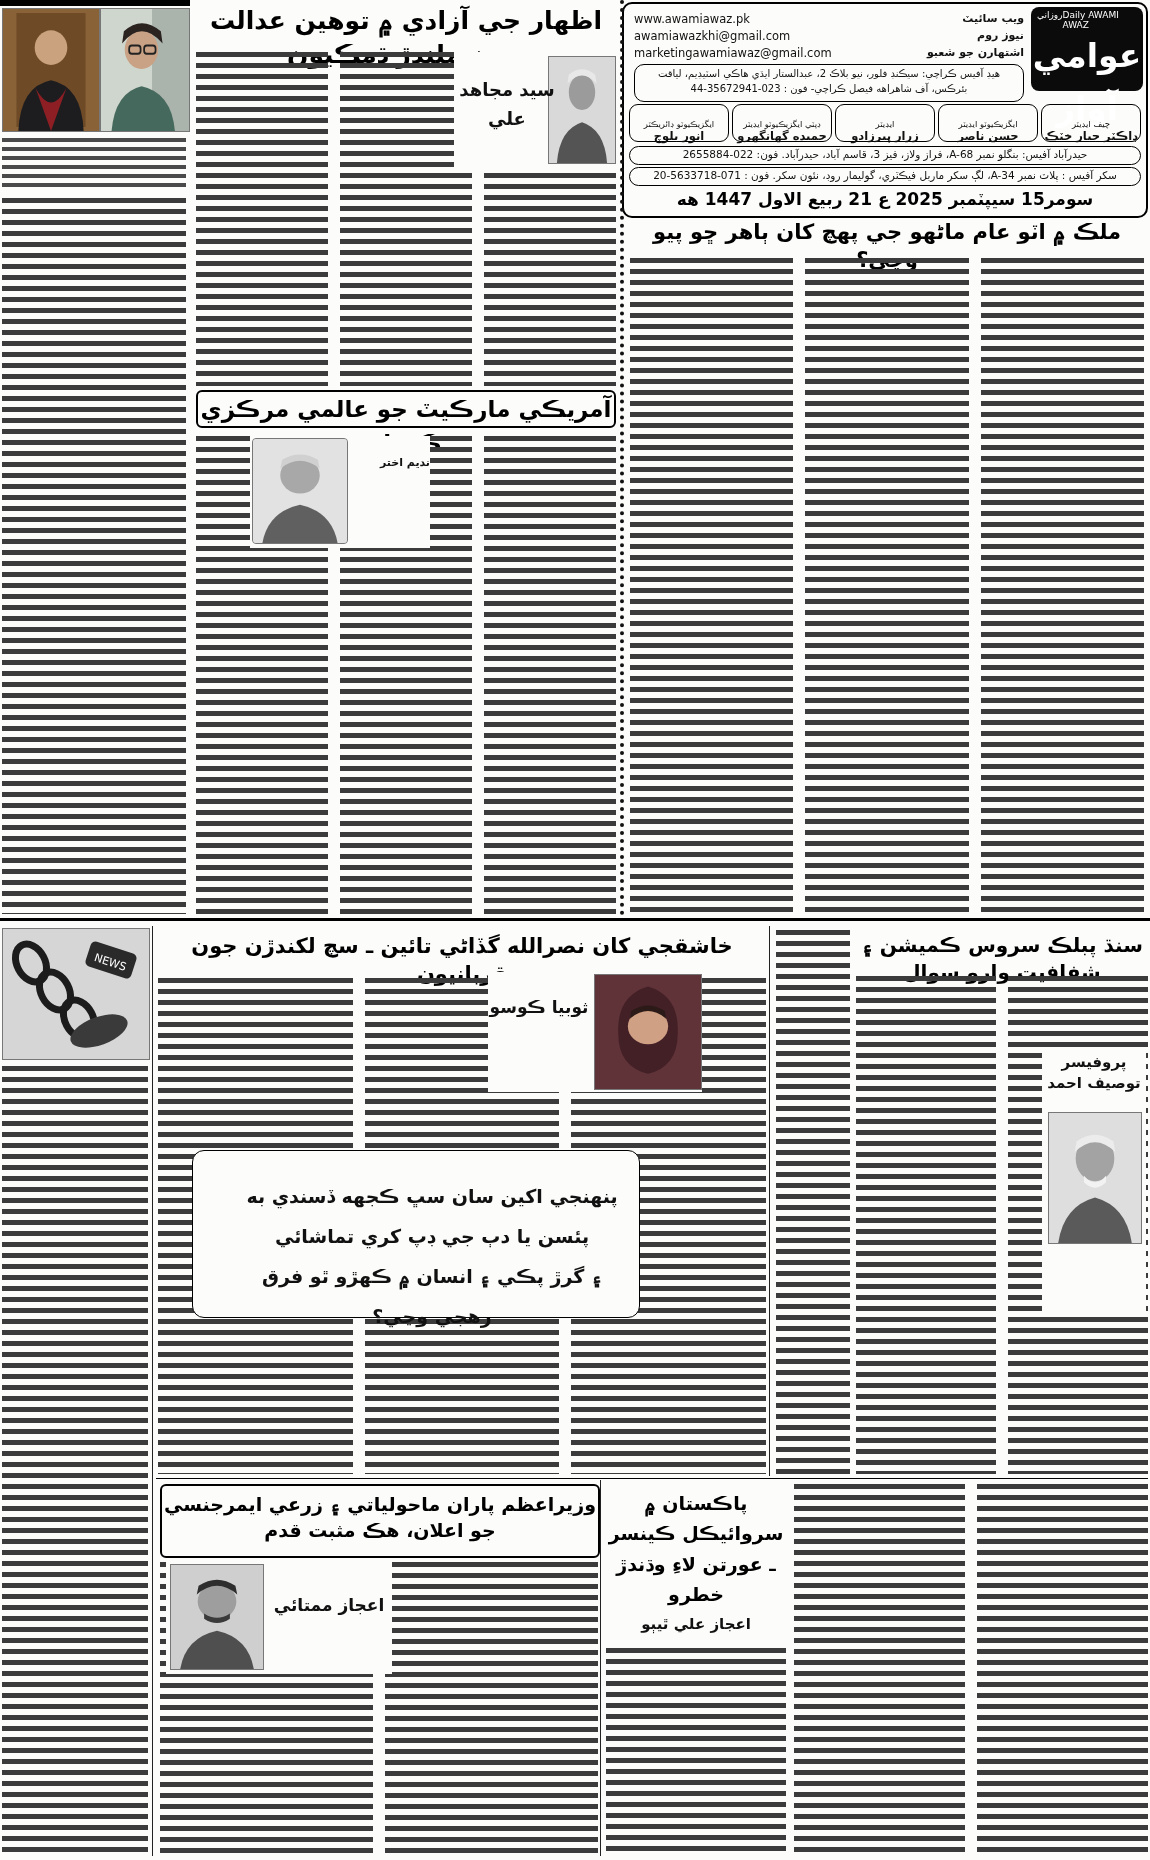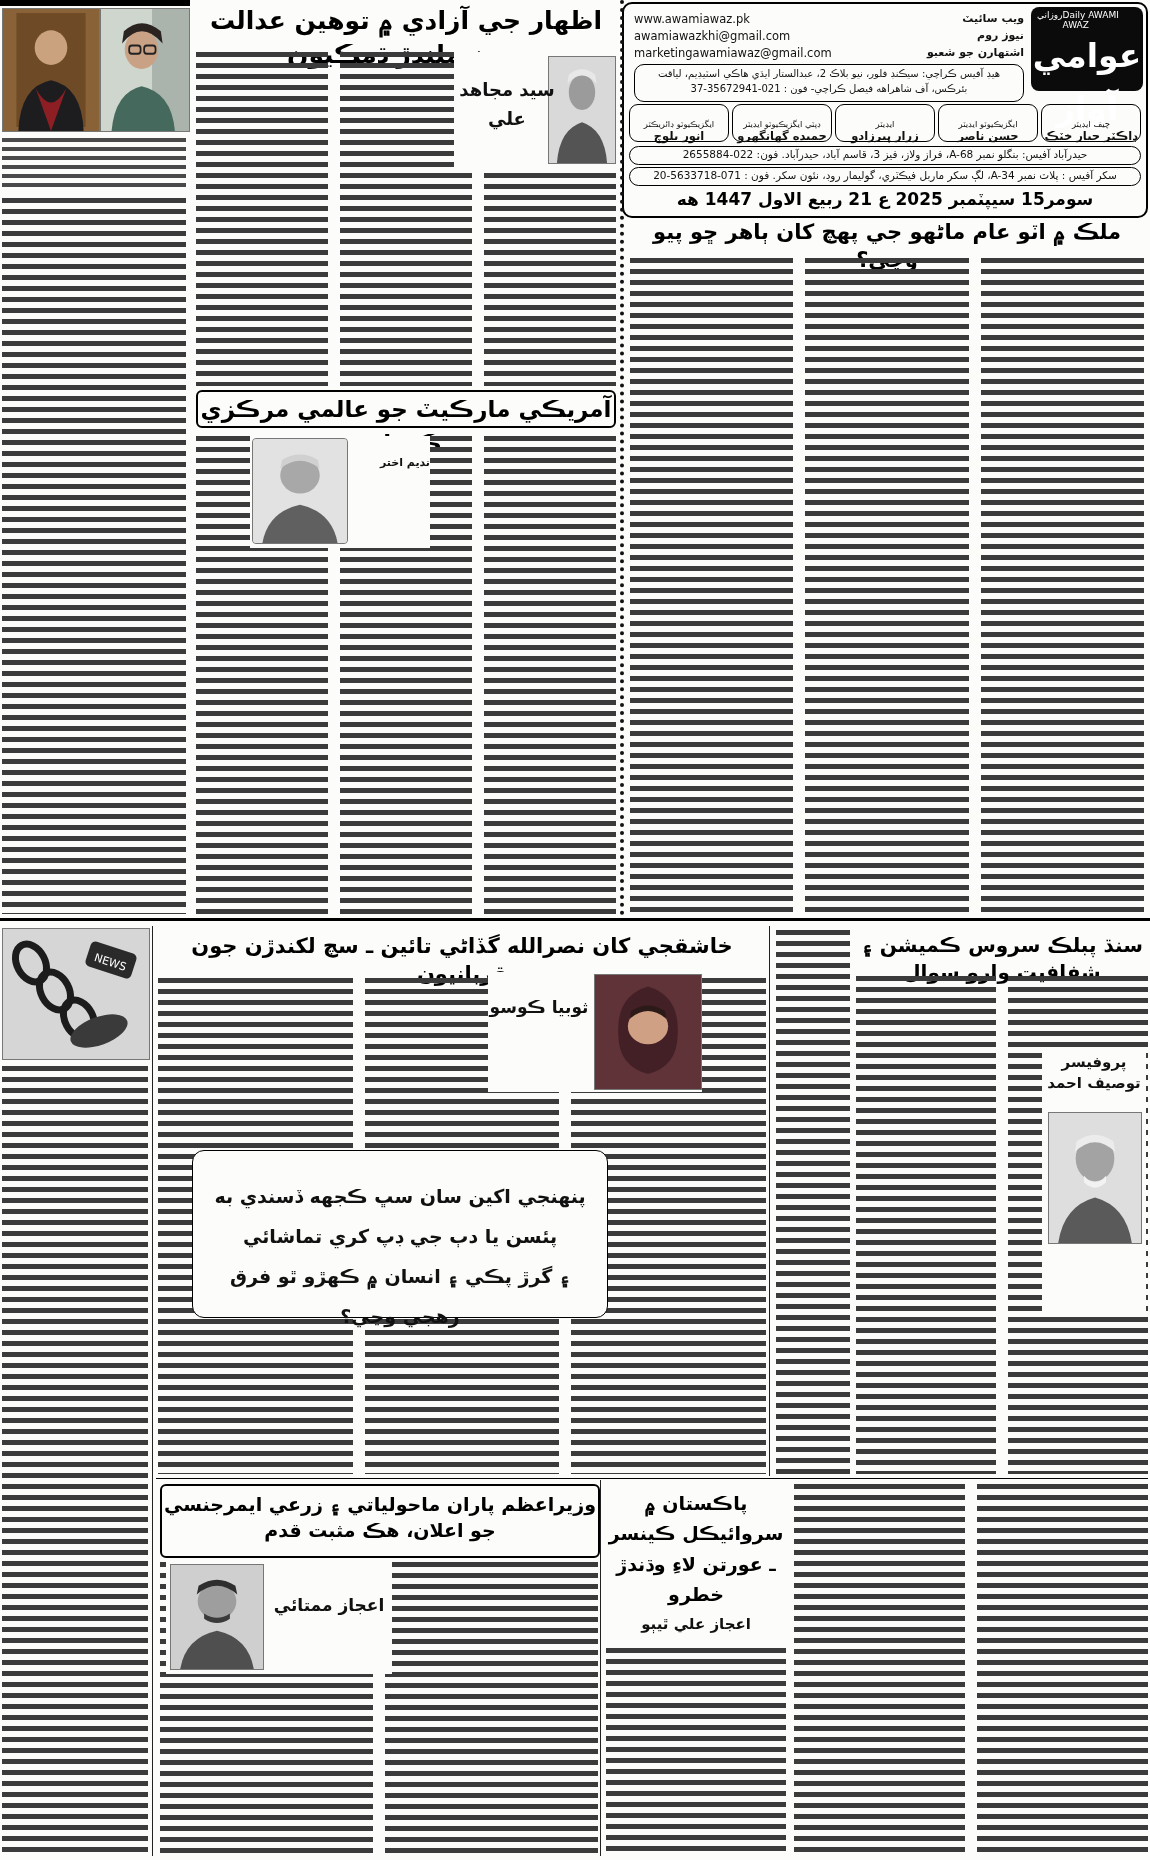--- a/index.html
+++ b/index.html
@@ -7,21 +7,21 @@
     position:relative;width:1150px;height:1860px;margin:0 auto;
     background:#fcfcfa;color:#111;direction:rtl;overflow:hidden;
     font-family:"DejaVu Sans","Liberation Sans",sans-serif;
   }
   .abs{position:absolute;}
   .cols{position:absolute;display:flex;gap:12px;}
   .greek{flex:1;background:repeating-linear-gradient(to bottom,#3b3b3b 0 5px,transparent 5px 11px);}
   .greek-sm{background:repeating-linear-gradient(to bottom,#4a4a4a 0 4px,transparent 4px 9px);}
   .hl{font-weight:bold;text-align:center;color:#000;line-height:1.35;}
   .box{border:2px solid #000;border-radius:6px;background:#fcfcfa;}
-  .rbox{border:1.5px solid #000;border-radius:12px;background:#fcfcfa;}
+  .rbox{border:1.5px solid #000;border-radius:12px;background:#fcfcfa;padding-left:32px;}
   .inset{position:absolute;background:#fcfcfa;}
   .photo{position:absolute;overflow:hidden;border:1px solid #777;background:#bbb;}
   .photo svg{display:block;width:100%;height:100%;}
   .byline{font-weight:bold;text-align:center;line-height:1.6;}
   .vdiv{position:absolute;width:0;border-left:1.5px solid #222;}
   .vdot{position:absolute;width:0;border-left:4px dotted #111;}
   .hdiv{position:absolute;height:0;border-top:3px solid #000;}
   
   #masthead{top:2px;right:2px;width:522px;height:212px;border:2px solid #000;border-radius:10px;background:#fcfcfa;}
   #logo{position:absolute;top:3px;right:3px;width:112px;height:84px;background:#0b0b0b;border-radius:8px;color:#fff;text-align:center;}
@@ -58,21 +58,21 @@
       <div class="c-row">
         <span class="lab">نيوز روم</span>
         <span class="val">awamiawazkhi@gmail.com</span>
       </div>
       <div class="c-row">
         <span class="lab">اشتهارن جو شعبو</span>
         <span class="val">marketingawamiawaz@gmail.com</span>
       </div>
     </div>
 
-    <div class="abs office-line" style="top:60px;right:122px;left:10px;height:34px;padding:1px 6px;font-size:10px;">هيڊ آفيس ڪراچي: سيڪنڊ فلور، نيو بلاڪ 2، عبدالستار ايڌي هاڪي اسٽيڊيم، لياقت بئرڪس، آف شاهراهه فيصل ڪراچي- فون : 021-35672941-37</div>
+    <div class="abs office-line" style="top:60px;right:122px;left:10px;height:34px;padding:1px 6px;font-size:10px;">هيڊ آفيس ڪراچي: سيڪنڊ فلور، نيو بلاڪ 2، عبدالستار ايڌي هاڪي اسٽيڊيم، لياقت بئرڪس، آف شاهراهه فيصل ڪراچي- فون : 023-35672941-44</div>
 
     <div class="abs" style="top:100px;left:5px;right:5px;height:38px;display:flex;gap:3px;">
       <div class="ed-box">
         <div class="t">چيف ايڊيٽر</div>
         <div class="n">ڊاڪٽر جبار خٽڪ</div>
       </div>
       <div class="ed-box">
         <div class="t">ايگزيڪيوٽو ايڊيٽر</div>
         <div class="n">حسن ناصر</div>
       </div>

